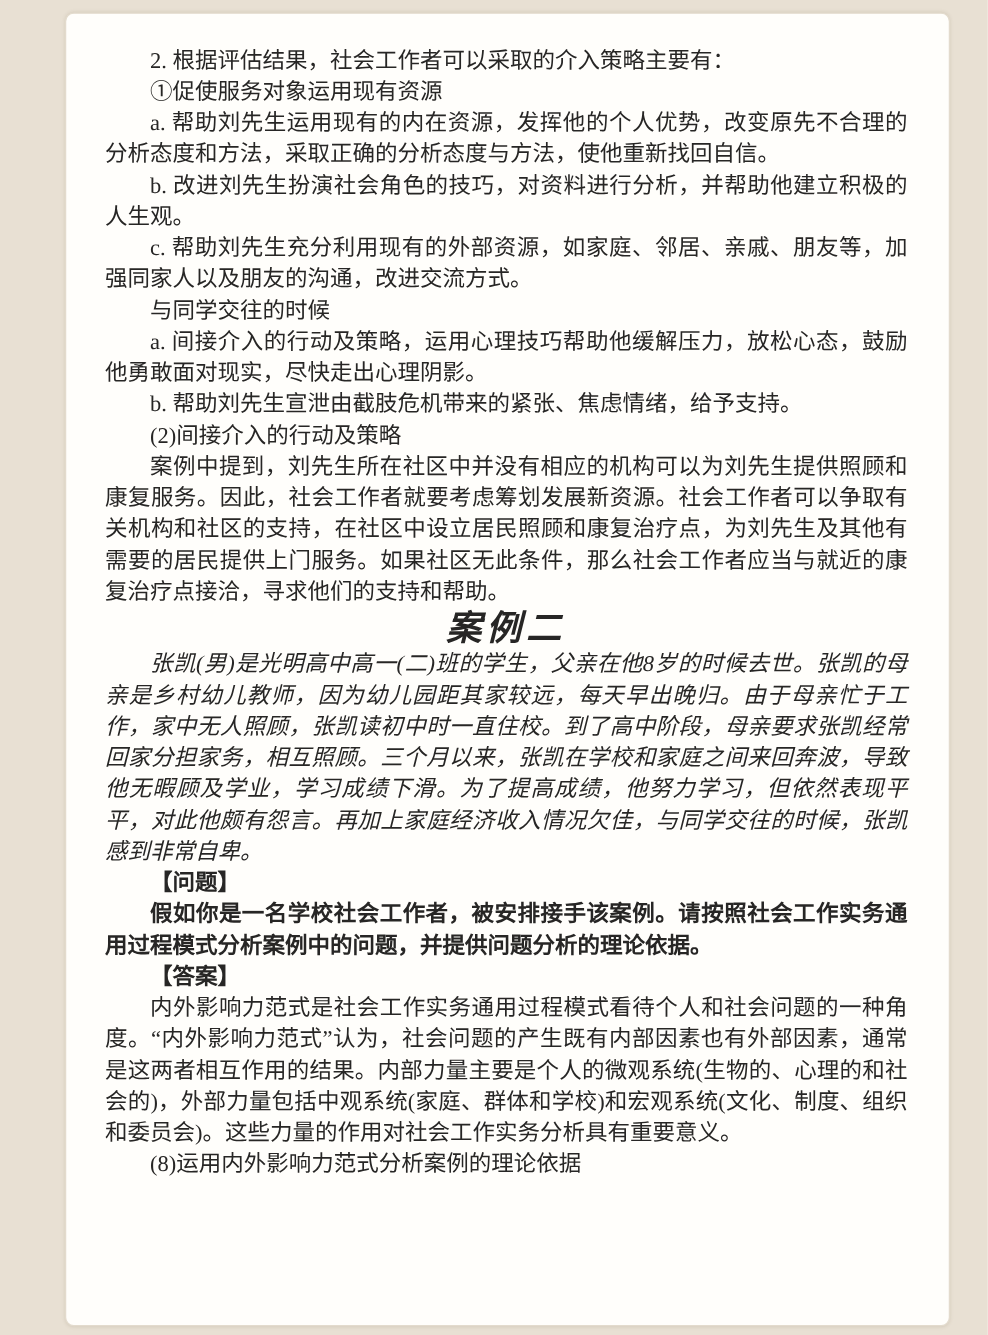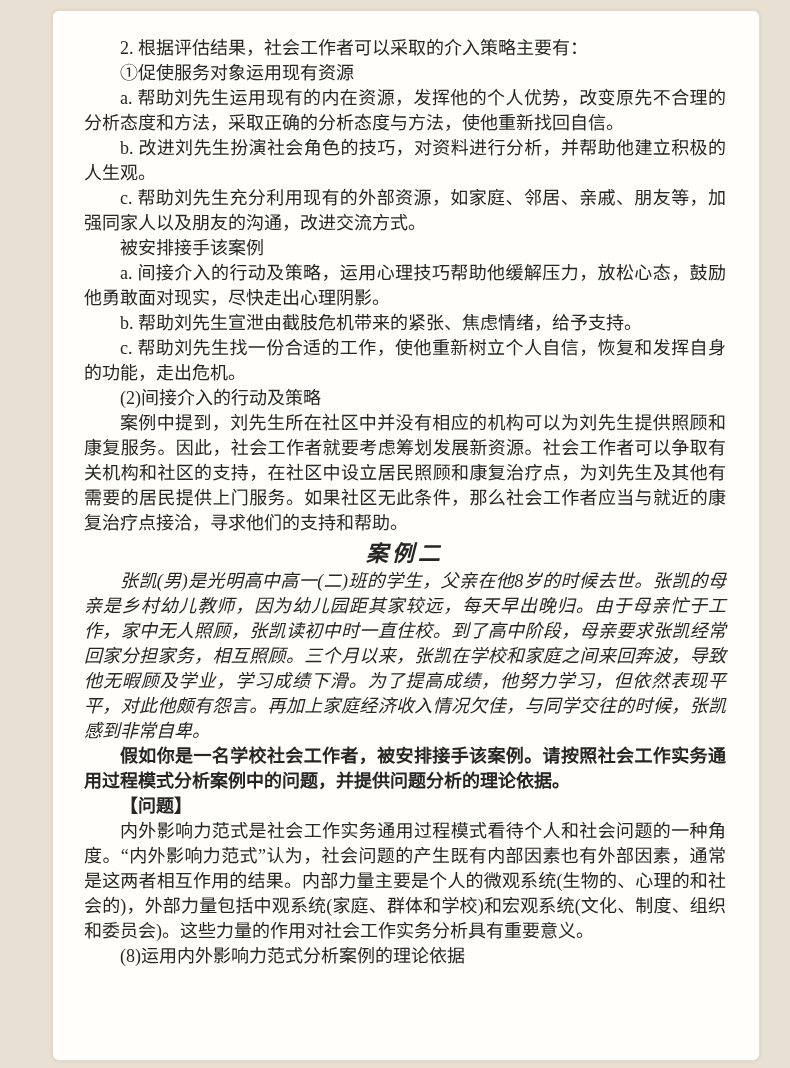--- a/index.html
+++ b/index.html
@@ -45,48 +45,48 @@
     font-weight: 700;
   }
   .kai {
     font-style: italic;
   }
   .case-heading {
     text-align: center;
     text-indent: 0 !important;
     font-weight: 700;
     font-style: italic;
-    font-size: 22px;
+    font-size: 28px;
     margin: 5px 0 3px 0 !important;
     letter-spacing: 4px;
   }
 </style>
 </head>
 <body>
 
 <div class="scan-wrap">
   <div class="book-page">
     <div class="page-content">
 
       <p class="song">2. 根据评估结果，社会工作者可以采取的介入策略主要有：</p>
       <p class="song">①促使服务对象运用现有资源</p>
       <p class="song">a. 帮助刘先生运用现有的内在资源，发挥他的个人优势，改变原先不合理的分析态度和方法，采取正确的分析态度与方法，使他重新找回自信。</p>
       <p class="song">b. 改进刘先生扮演社会角色的技巧，对资料进行分析，并帮助他建立积极的人生观。</p>
       <p class="song">c. 帮助刘先生充分利用现有的外部资源，如家庭、邻居、亲戚、朋友等，加强同家人以及朋友的沟通，改进交流方式。</p>
-      <p class="song">被安排接手该案例</p>
+      <p class="song">与同学交往的时候</p>
       <p class="song">a. 间接介入的行动及策略，运用心理技巧帮助他缓解压力，放松心态，鼓励他勇敢面对现实，尽快走出心理阴影。</p>
       <p class="song">b. 帮助刘先生宣泄由截肢危机带来的紧张、焦虑情绪，给予支持。</p>
-      <p class="song">c. 帮助刘先生找一份合适的工作，使他重新树立个人自信，恢复和发挥自身的功能，走出危机。</p>
       <p class="song">(2)间接介入的行动及策略</p>
       <p class="song">案例中提到，刘先生所在社区中并没有相应的机构可以为刘先生提供照顾和康复服务。因此，社会工作者就要考虑筹划发展新资源。社会工作者可以争取有关机构和社区的支持，在社区中设立居民照顾和康复治疗点，为刘先生及其他有需要的居民提供上门服务。如果社区无此条件，那么社会工作者应当与就近的康复治疗点接洽，寻求他们的支持和帮助。</p>
 
       <p class="case-heading">案例二</p>
       <p class="kai">张凯(男)是光明高中高一(二)班的学生，父亲在他8岁的时候去世。张凯的母亲是乡村幼儿教师，因为幼儿园距其家较远，每天早出晚归。由于母亲忙于工作，家中无人照顾，张凯读初中时一直住校。到了高中阶段，母亲要求张凯经常回家分担家务，相互照顾。三个月以来，张凯在学校和家庭之间来回奔波，导致他无暇顾及学业，学习成绩下滑。为了提高成绩，他努力学习，但依然表现平平，对此他颇有怨言。再加上家庭经济收入情况欠佳，与同学交往的时候，张凯感到非常自卑。</p>
 
+      <p class="hei-bold">【问题】</p>
       <p class="hei-bold">假如你是一名学校社会工作者，被安排接手该案例。请按照社会工作实务通用过程模式分析案例中的问题，并提供问题分析的理论依据。</p>
-      <p class="hei-bold">【问题】</p>
+      <p class="hei-bold">【答案】</p>
 
       <p class="song">内外影响力范式是社会工作实务通用过程模式看待个人和社会问题的一种角度。“内外影响力范式”认为，社会问题的产生既有内部因素也有外部因素，通常是这两者相互作用的结果。内部力量主要是个人的微观系统(生物的、心理的和社会的)，外部力量包括中观系统(家庭、群体和学校)和宏观系统(文化、制度、组织和委员会)。这些力量的作用对社会工作实务分析具有重要意义。</p>
       <p class="song">(8)运用内外影响力范式分析案例的理论依据</p>
 
     </div>
   </div>
 </div>
 
 </body></html>

